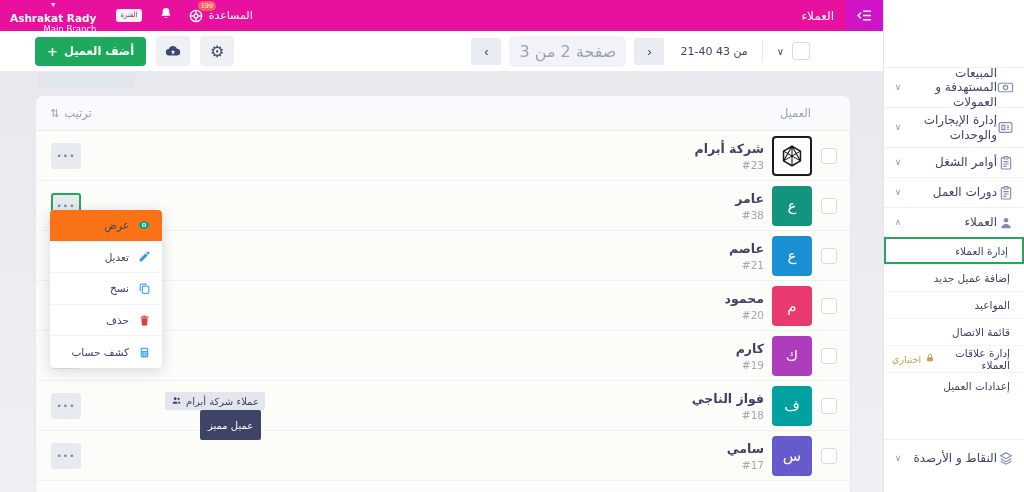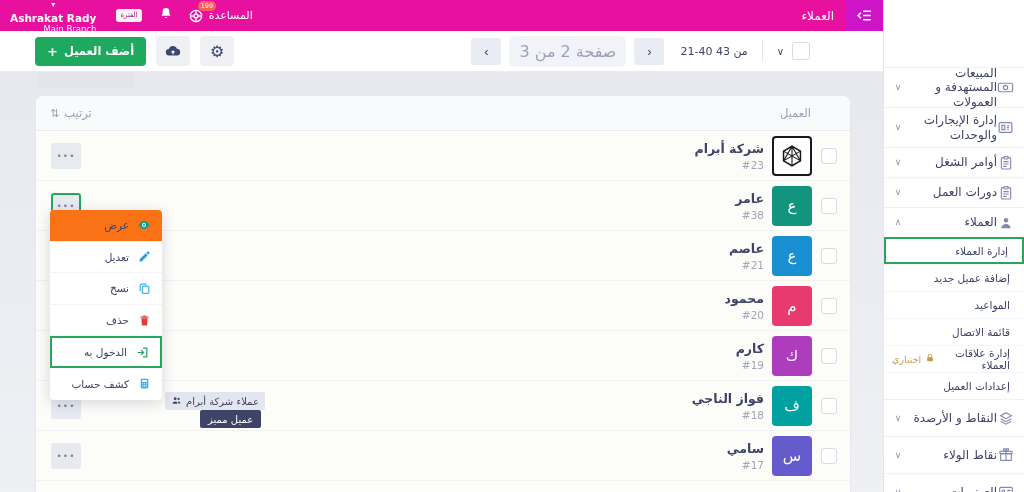--- a/index.html
+++ b/index.html
@@ -3,21 +3,21 @@
 <meta charset="utf-8">
 <style>
   * { margin:0; padding:0; box-sizing:border-box; }
   body { font-family:"DejaVu Sans","Liberation Sans",sans-serif; background:#eef0f4; }
   .root { position:relative; width:1024px; height:492px; overflow:hidden; direction:rtl; background:#eef0f4; }
 
   
   .sidebar { position:absolute; top:0; right:0; width:141px; height:100%; background:#fff; border-left:1px solid #e4e6ee; z-index:5; padding-top:67px; }
   .side-item { display:flex; align-items:center; padding:0 10px 0 8px; border-top:1px solid #f0f1f5; color:#3d4266; font-size:12px; line-height:1.2; cursor:pointer; }
   .side-item .lbl { flex:1; text-align:right; }
-  .h2l { height:40px; } .h1l { height:30px; } .hb { height:37px; }
+  .h2l { height:40px; } .h1l { height:30px; } .hb { height:37px;margin-top:40px; }
   .side-ic { width:17px; height:17px; flex:0 0 17px; display:flex; align-items:center; }
   .chev { flex:0 0 12px; color:#9094b4; font-size:9px; text-align:center; }
   .chev.down::before { content:"∨"; } .chev.up::before { content:"∧"; }
   .subitems { }
   .sub-item { height:27px; display:flex; align-items:center; justify-content:flex-start; gap:4px; padding:0 14px 0 8px; font-size:10.5px; color:#3d4266; border-top:1px solid #f3f4f7; cursor:pointer; }
   .sub-item.active { border:2px solid #2aa65c; }
   .beta-tag { color:#c59d4e; font-size:9.5px; }
 
   
   .topbar { position:absolute; top:0; right:141px; left:0; height:31px; background:#e8119f; display:flex; align-items:center; z-index:4; }
@@ -69,21 +69,21 @@
   
   .ctx-menu { position:absolute; top:138px; left:50px; width:112px; background:#fff; border-radius:4px; box-shadow:0 3px 14px rgba(40,45,80,.18); z-index:8; overflow:hidden; }
   .mi { height:31.6px; display:flex; align-items:center; gap:8px; padding:0 11px; font-size:10.5px; color:#3d4266; border-bottom:1px solid #f3f3f6; cursor:pointer; }
   .mi:last-child { border-bottom:none; }
   .mi.hover { background:#f97316; }
   .mi.green-box { border:2px solid #2aa65c; }
   .mi-ic { width:14px; height:14px; flex:0 0 14px; display:flex; align-items:center; }
 
   
   .tag-group { position:absolute; top:320px; left:165px; background:#e3e6ec; border-radius:2px; height:18px; display:flex; align-items:center; gap:4px; padding:0 6px; font-size:10px; color:#3d4266; z-index:7; }
-  .tag-vip { position:absolute; top:338px; left:200px; background:#3e4466; color:#fff; border-radius:2px; height:18px; display:flex; align-items:center; padding:4px 8px; font-size:10px; z-index:7; }
+  .tag-vip { position:absolute; top:338px; left:200px; background:#3e4466; color:#fff; border-radius:2px; height:30px; display:flex; align-items:center; padding:4px 8px; font-size:10px; z-index:7; }
 </style>
 </head>
 <body>
 
 <div class="root">
 
   <aside class="sidebar">
     <div class="side-item h2l">
       <span class="side-ic">
         <svg viewBox="0 0 24 24" width="17" height="17" fill="none" stroke="#8388b0" stroke-width="1.7">
@@ -388,29 +388,20 @@
       <div class="mi">
         <span class="mi-ic">
           <svg viewBox="0 0 24 24" width="13" height="13">
               <path d="M6.2 8h11.6l-1 13H7.2l-1-13z" fill="#e23b3b"></path>
               <rect x="4.5" y="4.8" width="15" height="2.3" rx="1" fill="#e23b3b"></rect>
               <rect x="9.5" y="2.8" width="5" height="2.4" rx="1" fill="#e23b3b"></rect>
             </svg>
         </span>
         <span>حذف</span>
       </div>
-      <div class="mi green-box">
-        <span class="mi-ic">
-          <svg viewBox="0 0 24 24" width="13" height="13" fill="none" stroke="#27a163" stroke-width="2.2">
-              <path d="M3 12h10M9.5 7.5L14 12l-4.5 4.5"></path>
-              <path d="M13 4h7v16h-7"></path>
-            </svg>
-        </span>
-        <span>الدخول به</span>
-      </div>
       <div class="mi">
         <span class="mi-ic">
           <svg viewBox="0 0 24 24" width="13" height="13">
               <rect x="5" y="3" width="14" height="18" rx="2" fill="#3fb0e8"></rect>
               <rect x="7.5" y="5.5" width="9" height="3.6" fill="#fff"></rect>
               <circle cx="9" cy="12.5" r="1.1" fill="#fff"></circle>
               <circle cx="12" cy="12.5" r="1.1" fill="#fff"></circle>
               <circle cx="15" cy="12.5" r="1.1" fill="#fff"></circle>
               <circle cx="9" cy="16.5" r="1.1" fill="#fff"></circle>
               <circle cx="12" cy="16.5" r="1.1" fill="#fff"></circle>

